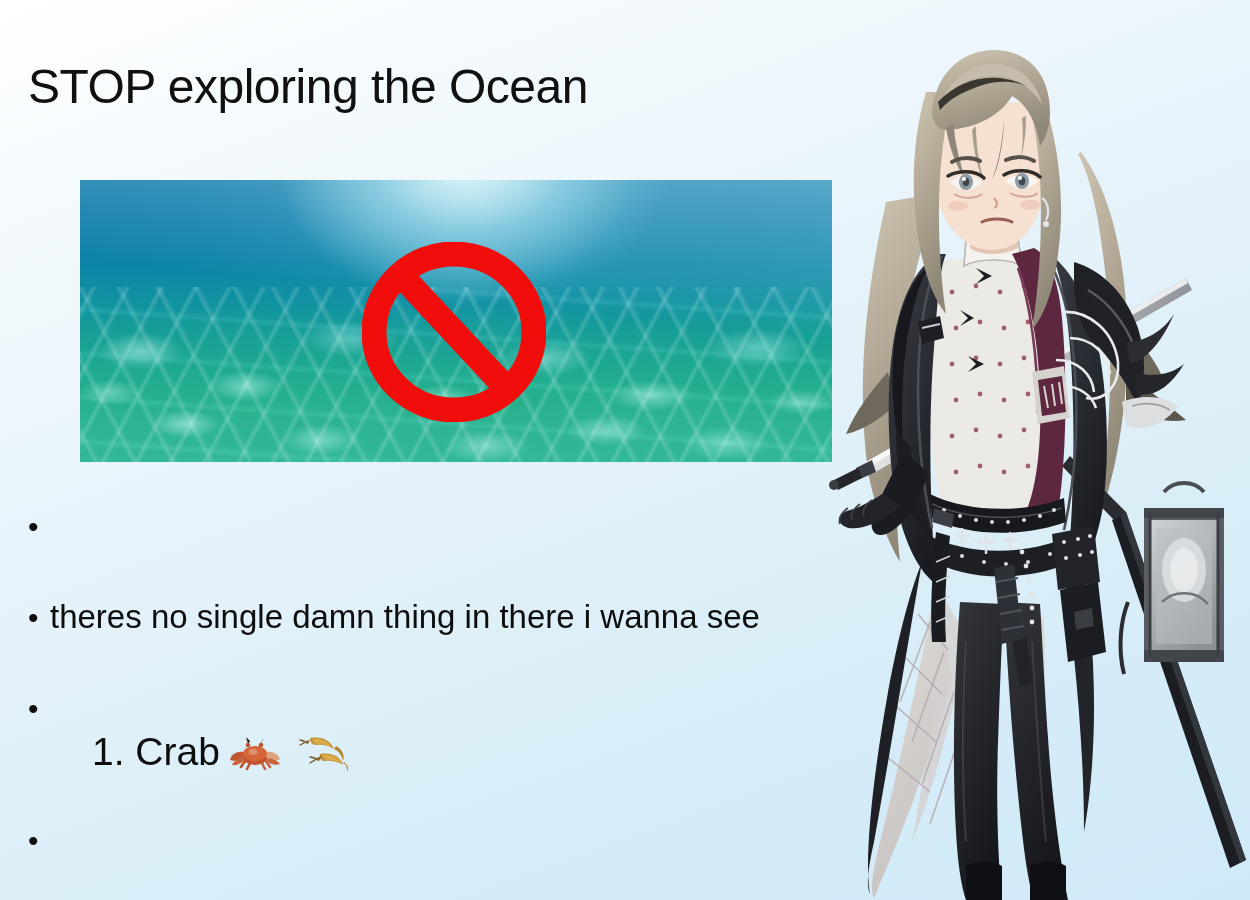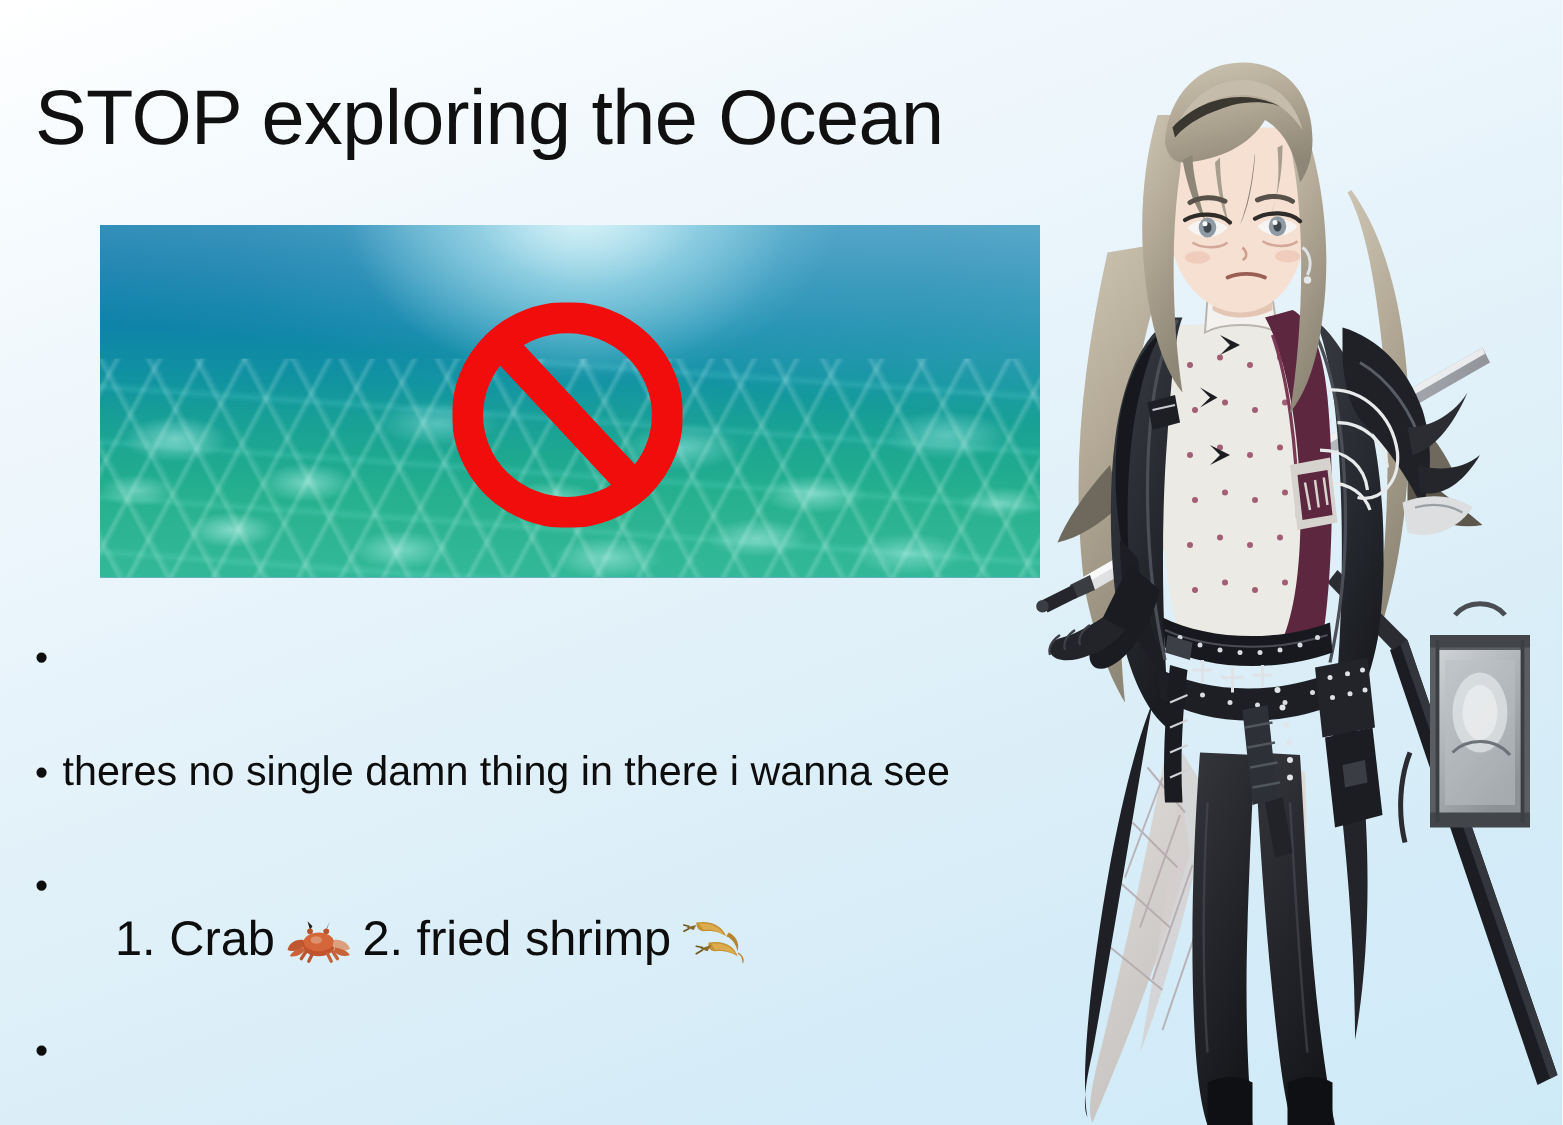--- a/index.html
+++ b/index.html
@@ -25,21 +25,21 @@
         #d4ecf8 82%,
         #cfeaf7 100%);
     overflow: hidden;
   }
 
   
   #title {
     position: absolute;
     left: 28px;
     top: 62px;
-    font-size: 62px;
+    font-size: 48px;
     font-weight: 400;
     color: #101010;
     letter-spacing: -0.5px;
     line-height: 1.05;
     white-space: nowrap;
     z-index: 6;
   }
 
   
   #ocean-photo {
@@ -245,21 +245,20 @@
         <path d="M14 26 C9 27 5 30 4 33 C9 34 14 31 16 28 Z" fill="#c96239"></path>
         <path d="M39 20 C45 19 50 22 52 27 C47 30 41 28 38 25 Z" fill="#dba07d"></path>
         <path d="M40 26 C46 27 50 29 52 32 C47 34 42 32 39 29 Z" fill="#c96239"></path>
         <path d="M17 29 L13 35" stroke="#b9542f" stroke-width="2.6" stroke-linecap="round"></path>
         <path d="M22 31 L19 37" stroke="#b9542f" stroke-width="2.6" stroke-linecap="round"></path>
         <path d="M34 31 L37 37" stroke="#c2633c" stroke-width="2.6" stroke-linecap="round"></path>
         <path d="M38 29 L42 35" stroke="#c2633c" stroke-width="2.6" stroke-linecap="round"></path>
         <ellipse cx="25" cy="20" rx="4.5" ry="3" fill="#e0a07e" opacity="0.75"></ellipse>
       </svg>
 
-      <span class="sub-item">2. fried shrimp</span>
 
       <svg class="emoji" viewBox="0 0 54 40">
         <path d="M12 6 C24 4 33 9 36 17 C32 14 25 12 18 13 C14 13 12 10 12 6 Z" fill="#c49236"></path>
         <path d="M14 7 C24 6 31 10 34 16 C30 13 24 11 18 12 Z" fill="#dcab4b"></path>
         <path d="M4 10 L12 8 L10 12 Z" fill="#8a6a28"></path>
         <path d="M6 11 L2 13" stroke="#6e5420" stroke-width="1.3" stroke-linecap="round"></path>
         <path d="M6 9 L2 8" stroke="#6e5420" stroke-width="1.3" stroke-linecap="round"></path>
         <path d="M38 14 C44 17 47 23 45 29 C44 24 41 19 36 17 Z" fill="#b5842f"></path>
         <path d="M22 22 C34 20 43 25 45 33 C41 30 33 28 27 29 C23 29 21 26 22 22 Z" fill="#c49236"></path>
         <path d="M24 23 C34 22 41 26 44 32 C39 29 33 27 27 28 Z" fill="#dcab4b"></path>

